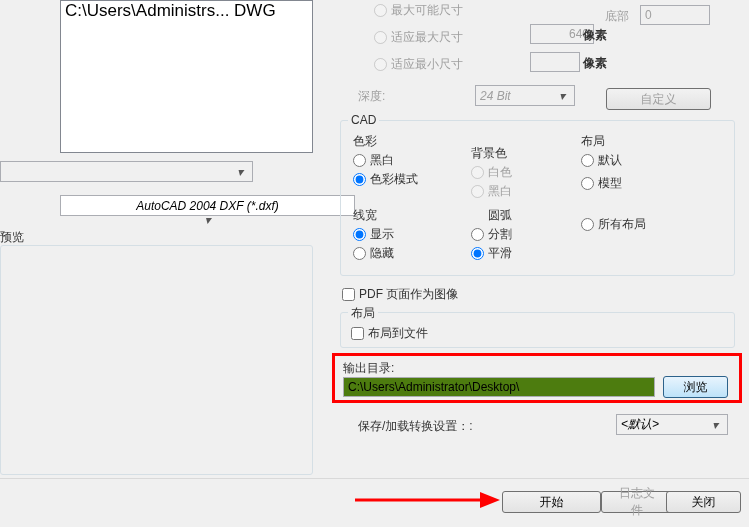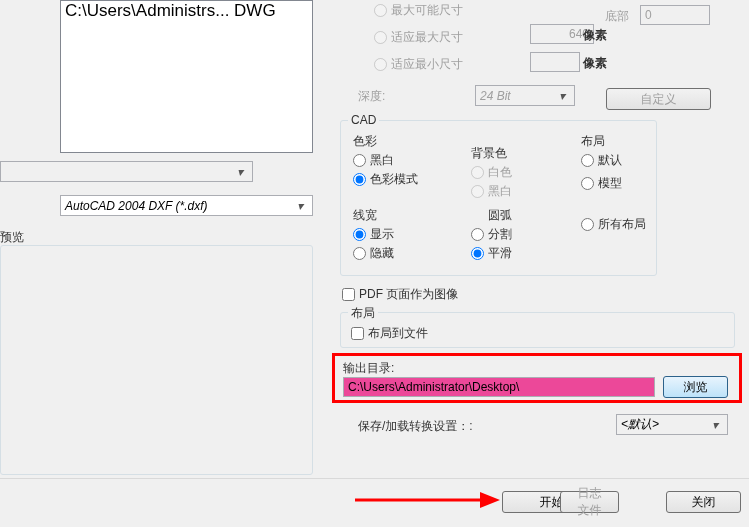--- a/index.html
+++ b/index.html
@@ -33,21 +33,21 @@
   position: absolute; top: -8px; left: 7px; background: #f0f0f0;
   padding: 0 3px; font-size: 12px; color: #333;
 }
 .radio-row, .check-row {
   display: flex; align-items: center; gap: 4px; font-size: 12px;
   margin: 2px 0; color: #333;
 }
 .radio-row.disabled, .check-row.disabled, .label-disabled { color: #a0a0a0; }
 input[type=radio], input[type=checkbox] { margin: 0; }
 .text-input {
-  border: 1px solid #abadb3; background: #ec4899; height: 20px;
+  border: 1px solid #abadb3; background: #4d7c0f; height: 20px;
   padding: 0 4px; font-size: 12px;
 }
 .text-input.disabled { background: #f0f0f0; color: #a0a0a0; }
 .btn {
   border: 1px solid #707070; background: linear-gradient(#f2f2f2,#e3e3e3);
   height: 22px; padding: 0 12px; font-size: 12px; cursor: pointer;
   border-radius: 3px; display: inline-flex; align-items: center; justify-content: center;
 }
 .btn.browse {
   background: linear-gradient(#e8f4fd,#bde2f9);
@@ -74,21 +74,21 @@
   <div class="list-box">
     <div class="list-item">C:\Users\Administrs...   DWG</div>
   </div>
 
   <div class="label-plain" style="left:0; top:164px;">戈列表:</div>
   <div class="dropdown" style="left:60; top:161px; width:253px;">
     <span class="dd-text"></span>
     <span class="dd-arrow">▾</span>
   </div>
 
-  <div class="dropdown" style="left:60px; top:195px; width:253px; background:#fff;">
+  <div class="dropdown" style="left:60px; top:195px; width:295px; background:#fff;flex-direction:column;">
     <span class="dd-text">AutoCAD 2004 DXF (*.dxf)</span>
     <span class="dd-arrow">▾</span>
   </div>
 
   <div class="label-plain" style="left:0; top:229px;">预览</div>
 
   <div class="group-box" style="left:0; top:245px; width:313px; height:230px;"></div>
 
   <div style="position:absolute; left:374px; top:0;">
     <div class="radio-row disabled">
@@ -117,21 +117,21 @@
     <span class="dd-arrow">▾</span>
   </div>
 
   <span class="label-plain label-disabled" style="left:605px; top:8px;">底部</span>
   <input class="text-input disabled" style="position: absolute; left: 640px; top: 5px; width: 70px;" disabled="" value="0">
 
   <button class="btn disabled" style="position:absolute; left:606px; top:88px; width:105px;">
       <span>自定义</span>
     </button>
 
-  <div class="group-box" style="left:340px; top:120px; width:317px; height:156px;">
+  <div class="group-box" style="left:340px; top:120px; width:395px; height:156px;">
     <span class="legend">CAD</span>
 
     <div style="position:absolute; left:12px; top:12px;">
       <div class="label-plain" style="position:static;">色彩</div>
       <div class="radio-row">
           <input type="radio" name="col" style="">
           <span>黑白</span>
         </div>
       <div class="radio-row">
           <input type="radio" name="col" checked="" style="">
@@ -216,21 +216,21 @@
   <div class="dropdown" style="left:616px; top:414px; width:112px; background:#f0f0f0;">
     <span class="dd-text">&lt;默认&gt;</span>
     <span class="dd-arrow">▾</span>
   </div>
 
   <div class="footer-sep" style="top:478px;"></div>
 
   <button class="btn footer-btn" style="left:502px; top:491px; width:99px;">
       <span>开始</span>
     </button>
-  <button class="btn footer-btn disabled" style="left:560px; top:491px; width:59px;">
+  <button class="btn footer-btn disabled" style="left:601px; top:491px; width:72px;">
       <span>日志文件</span>
     </button>
   <button class="btn footer-btn" style="left:666px; top:491px; width:75px;">
       <span>关闭</span>
     </button>
 
   <svg class="arrow-annotation" style="left:350px; top:485px; width:160px; height:30px;">
     <line x1="5" y1="15" x2="130" y2="15" stroke="#ff0000" stroke-width="3"></line>
     <polygon points="130,7 130,23 150,15" fill="#ff0000"></polygon>
   </svg>

